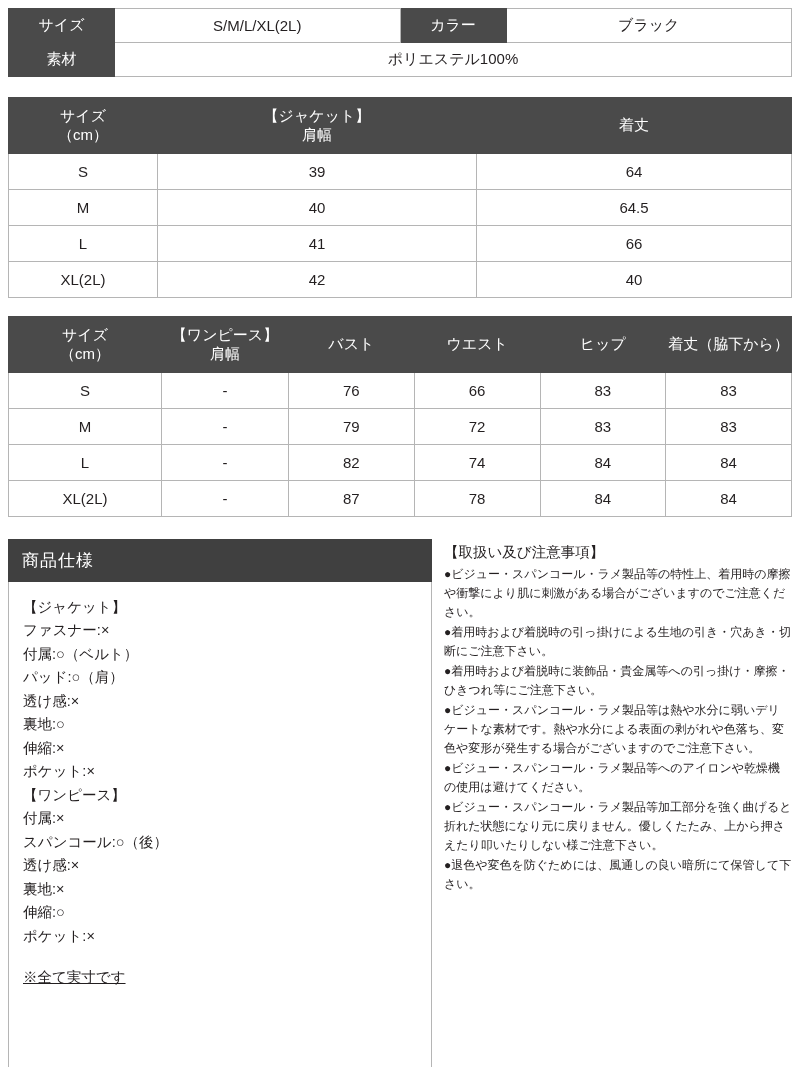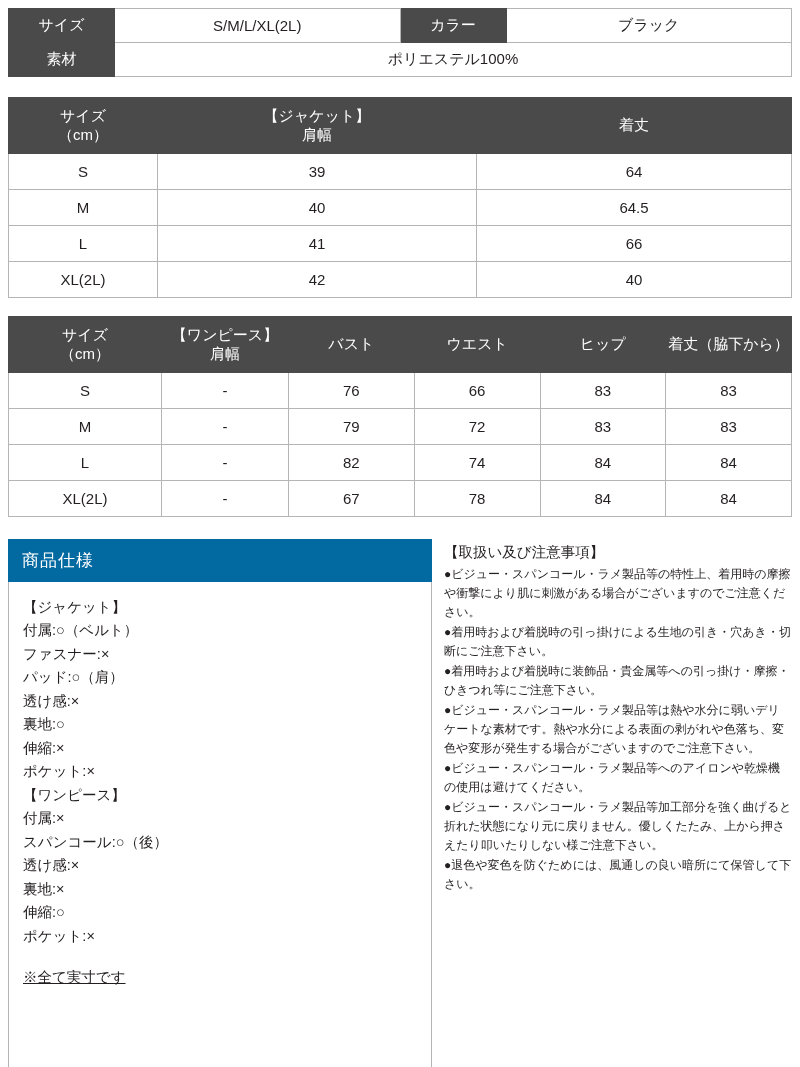--- a/index.html
+++ b/index.html
@@ -71,21 +71,21 @@
     width: 784px;
   }
   .col-left {
     width: 424px;
   }
   .col-right {
     width: 348px;
     padding-top: 2px;
   }
   .spec-head {
-    background: #0369a1;
+    background: #404040;
     color: #ffffff;
     font-size: 17px;
     padding: 10px 14px;
     letter-spacing: 1px;
   }
   .spec-body {
     border: 1px solid #b5b5b5;
     border-top: none;
     height: 520px;
     box-sizing: border-box;
@@ -208,37 +208,37 @@
         <td>L</td>
         <td>-</td>
         <td>82</td>
         <td>74</td>
         <td>84</td>
         <td>84</td>
       </tr>
       <tr>
         <td>XL(2L)</td>
         <td>-</td>
-        <td>67</td>
+        <td>87</td>
         <td>78</td>
         <td>84</td>
         <td>84</td>
       </tr>
     </tbody>
   </table>
 
   <div class="gap-22"></div>
 
   <div class="bottom">
     <div class="col-left">
       <div class="spec-head">商品仕様</div>
       <div class="spec-body">
         <div>【ジャケット】</div>
+        <div>ファスナー:×</div>
         <div>付属:○（ベルト）</div>
-        <div>ファスナー:×</div>
         <div>パッド:○（肩）</div>
         <div>透け感:×</div>
         <div>裏地:○</div>
         <div>伸縮:×</div>
         <div>ポケット:×</div>
         <div>【ワンピース】</div>
         <div>付属:×</div>
         <div>スパンコール:○（後）</div>
         <div>透け感:×</div>
         <div>裏地:×</div>

